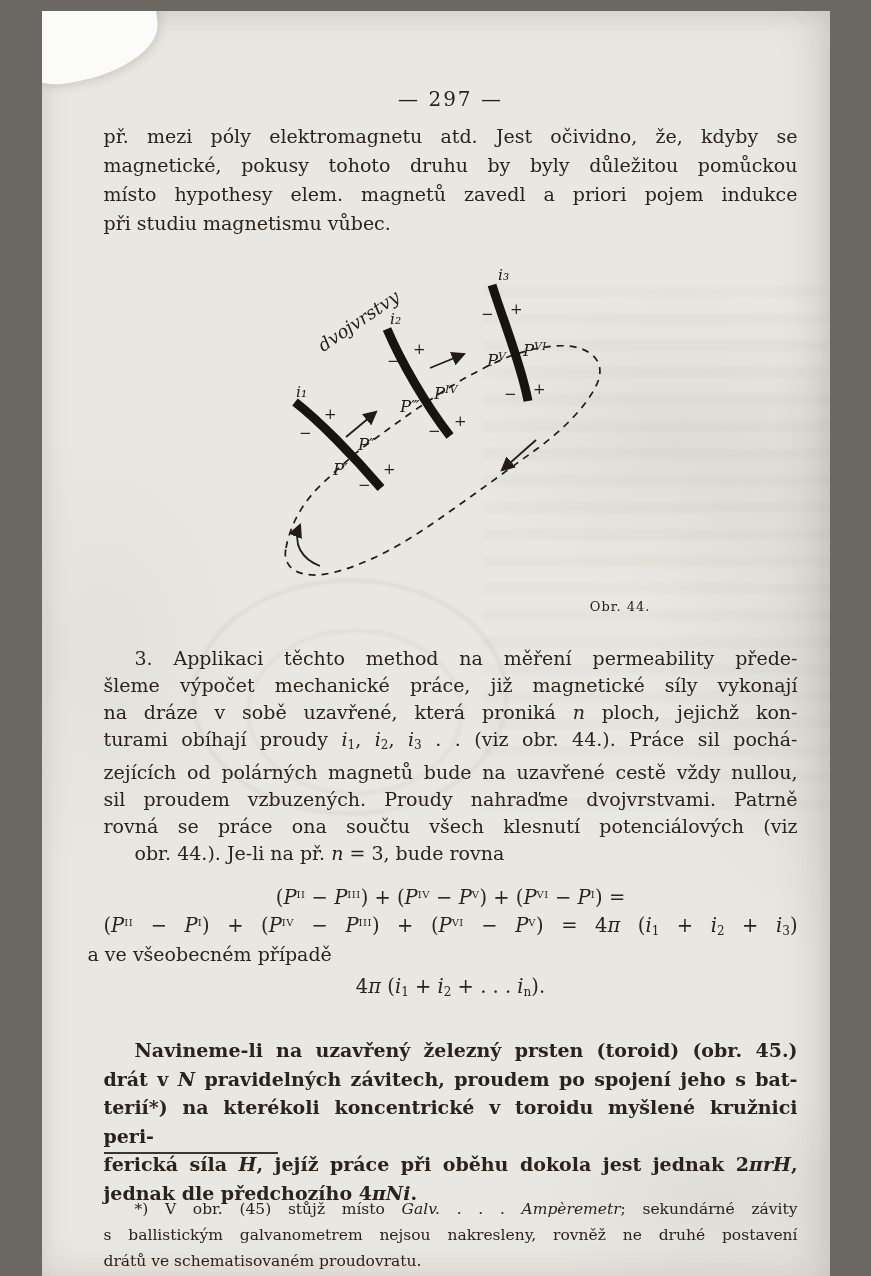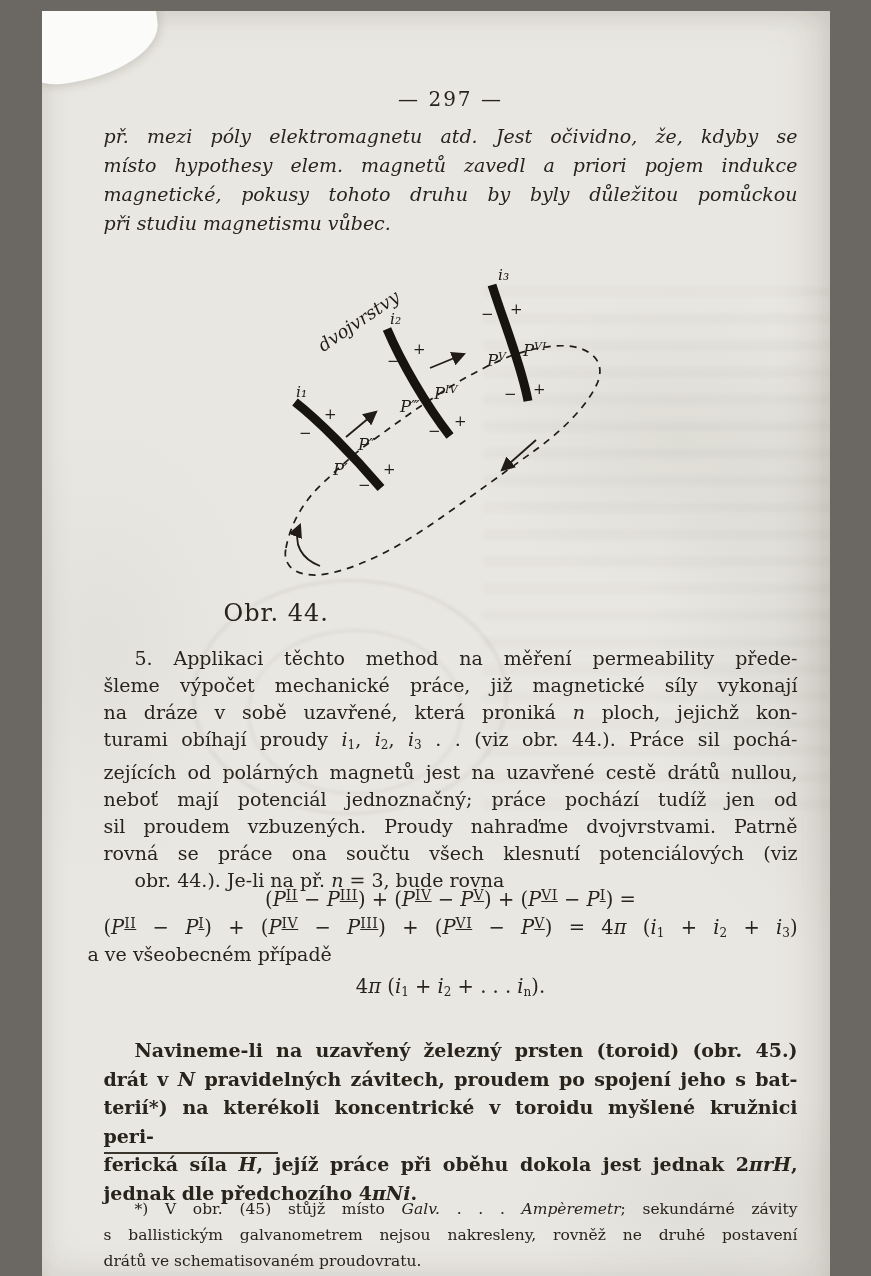--- a/index.html
+++ b/index.html
@@ -39,38 +39,38 @@
   .ghost-arc.a2{left:205px;top:618px;width:210px;height:160px;border-color:rgba(116,122,104,.09);}
   .page-number{
     position:absolute;left:62px;top:76px;width:694px;
     text-align:center;font-size:20px;letter-spacing:2px;
   }
   .block{position:absolute;left:62px;width:694px;}
   .line{display:block;font-size:19px;line-height:29px;white-space:nowrap;}
   .wrapok .line, .line{white-space:normal;}
   .j{text-align:justify;text-align-last:justify;}
   .ind{text-indent:31px;}
-  .blk-intro{top:111px;font-style:italic;}
+  .blk-intro{top:111px;}
   .blk-applikaci{top:634px;}
   .blk-applikaci .line{line-height:27px;}
   .blk-navineme{top:1025px;font-weight:bold;}
   .blk-navineme .line{line-height:28.5px;}
   .formula{position:absolute;left:62px;width:694px;font-size:19.5px;line-height:26px;text-align:center;}
   .formula.stretch{text-align:justify;text-align-last:justify;}
   .f1{top:871px;}
   .f2{top:899px;}
   .connector{position:absolute;left:46px;width:694px;top:932px;font-size:19px;}
   .f3{top:963px;}
   .seg-i{font-style:italic;}
-  .seg-sup{font-size:14px;vertical-align:6px;letter-spacing:.5px;text-decoration:underline;}
+  .seg-sup{font-size:10px;vertical-align:6px;letter-spacing:.5px;}
   .seg-sub{font-size:12px;vertical-align:-3px;}
   .footnote-rule{position:absolute;left:62px;top:1141px;width:174px;height:2px;background:#3a362e;}
   .blk-footnote{top:1185px;}
   .blk-footnote .line{font-size:15.5px;line-height:26px;}
-  .fig-caption{position:absolute;left:182px;top:588px;width:402px;text-align:left;font-size:24px;letter-spacing:1px;}
+  .fig-caption{position:absolute;left:207px;top:588px;width:402px;text-align:right;font-size:13px;letter-spacing:1px;}
   svg text{fill:#211d16;}
   .bar{stroke:#17140f;stroke-width:9;fill:none;stroke-linecap:butt;}
   .dash{stroke:#211d16;stroke-width:1.7;fill:none;stroke-dasharray:7 6;}
   .arr{stroke:#211d16;stroke-width:1.8;fill:none;}
   .ilab{font:italic 15.5px "DejaVu Serif","DejaVu Sans",serif;}
   .plab{font:italic 16.5px "DejaVu Serif","DejaVu Sans",serif;}
   .sign{font:15px "DejaVu Serif","DejaVu Sans",serif;}
   .scriptlab{font:italic 18px "DejaVu Serif","DejaVu Sans",serif;}
   .supt{font-size:11px;font-style:italic;}
 </style>
@@ -81,22 +81,22 @@
 
   <div class="corner-tear"></div>
   <div class="bleed-band"></div>
   <div class="ghost-arc a1"></div>
   <div class="ghost-arc a2"></div>
 
   <div class="page-number">— 297 —</div>
 
   <div class="block blk-intro">
     <div class="line j"><span>př. mezi póly elektromagnetu atd. Jest očividno, že, kdyby se</span></div>
+    <div class="line j"><span>magnetické, pokusy tohoto druhu by byly důležitou pomůckou</span></div>
     <div class="line j"><span>místo hypothesy elem. magnetů zavedl a priori pojem indukce</span></div>
-    <div class="line j"><span>magnetické, pokusy tohoto druhu by byly důležitou pomůckou</span></div>
     <div class="line"><span>při studiu magnetismu vůbec.</span></div>
   </div>
 
   <svg style="position:absolute;left:198px;top:243px;" width="402" height="340" viewBox="0 0 402 340">
     <defs>
       <marker id="ah" viewBox="0 0 10 10" refX="8.5" refY="5" markerWidth="8" markerHeight="8" orient="auto-start-reverse">
         <path d="M0,0 L10,5 L0,10 z" fill="#211d16"></path>
       </marker>
     </defs>
 
@@ -147,26 +147,25 @@
     <text class="plab" x="118" y="196">P″</text>
     <text class="plab" x="160" y="158">P‴</text>
     <text class="plab" x="194" y="145"><tspan>P</tspan><tspan class="supt" dy="-6">IV</tspan></text>
     <text class="plab" x="247" y="112"><tspan>P</tspan><tspan class="supt" dy="-6">V</tspan></text>
     <text class="plab" x="283" y="102"><tspan>P</tspan><tspan class="supt" dy="-6">VI</tspan></text>
   </svg>
 
   <div class="fig-caption">Obr. 44.</div>
 
   <div class="block blk-applikaci">
-    <div class="line j ind"><span>5. Applikaci těchto method na měření permeability přede-</span></div>
+    <div class="line j ind"><span>3. Applikaci těchto method na měření permeability přede-</span></div>
     <div class="line j"><span>šleme výpočet mechanické práce, již magnetické síly vykonají</span></div>
     <div class="line j"><span>na dráze v sobě uzavřené, která proniká </span><span class="seg-i">n</span><span> ploch, jejichž kon-</span></div>
     <div class="line j"><span>turami obíhají proudy </span><span class="seg-i">i</span><span class="seg-sub">1</span><span>, </span><span class="seg-i">i</span><span class="seg-sub">2</span><span>, </span><span class="seg-i">i</span><span class="seg-sub">3</span><span> . . (viz obr. 44.). Práce sil pochá-</span></div>
-    <div class="line j"><span>zejících od polárných magnetů jest na uzavřené cestě drátů nullou,</span></div>
-    <div class="line j"><span>neboť mají potenciál jednoznačný; práce pochází tudíž jen od</span></div>
+    <div class="line j"><span>zejících od polárných magnetů bude na uzavřené cestě vždy nullou,</span></div>
     <div class="line j"><span>sil proudem vzbuzených. Proudy nahraďme dvojvrstvami. Patrně</span></div>
     <div class="line j"><span>rovná se práce ona součtu všech klesnutí potenciálových (viz</span></div>
     <div class="line ind"><span>obr. 44.). Je-li na př. </span><span class="seg-i">n</span><span> = 3, bude rovna</span></div>
   </div>
 
   <div class="formula f1"><span>(</span><span class="seg-i">P</span><span class="seg-sup">II</span><span> − </span><span class="seg-i">P</span><span class="seg-sup">III</span><span>) + (</span><span class="seg-i">P</span><span class="seg-sup">IV</span><span> − </span><span class="seg-i">P</span><span class="seg-sup">V</span><span>) + (</span><span class="seg-i">P</span><span class="seg-sup">VI</span><span> − </span><span class="seg-i">P</span><span class="seg-sup">I</span><span>) =</span></div>
   <div class="formula f2 stretch"><span>(</span><span class="seg-i">P</span><span class="seg-sup">II</span><span> − </span><span class="seg-i">P</span><span class="seg-sup">I</span><span>) + (</span><span class="seg-i">P</span><span class="seg-sup">IV</span><span> − </span><span class="seg-i">P</span><span class="seg-sup">III</span><span>) + (</span><span class="seg-i">P</span><span class="seg-sup">VI</span><span> − </span><span class="seg-i">P</span><span class="seg-sup">V</span><span>) = 4</span><span class="seg-i">π</span><span> (</span><span class="seg-i">i</span><span class="seg-sub">1</span><span> + </span><span class="seg-i">i</span><span class="seg-sub">2</span><span> + </span><span class="seg-i">i</span><span class="seg-sub">3</span><span>)</span></div>
   <div class="connector"><span>a ve všeobecném případě</span></div>
   <div class="formula f3"><span>4</span><span class="seg-i">π</span><span> (</span><span class="seg-i">i</span><span class="seg-sub">1</span><span> + </span><span class="seg-i">i</span><span class="seg-sub">2</span><span> + . . . </span><span class="seg-i">i</span><span class="seg-sub">n</span><span>).</span></div>
 

